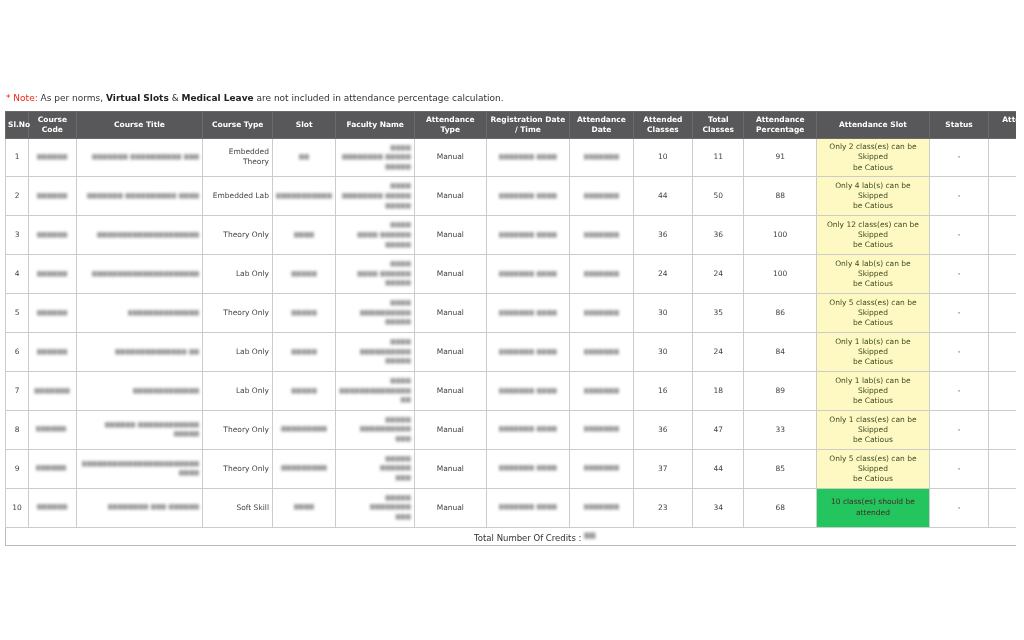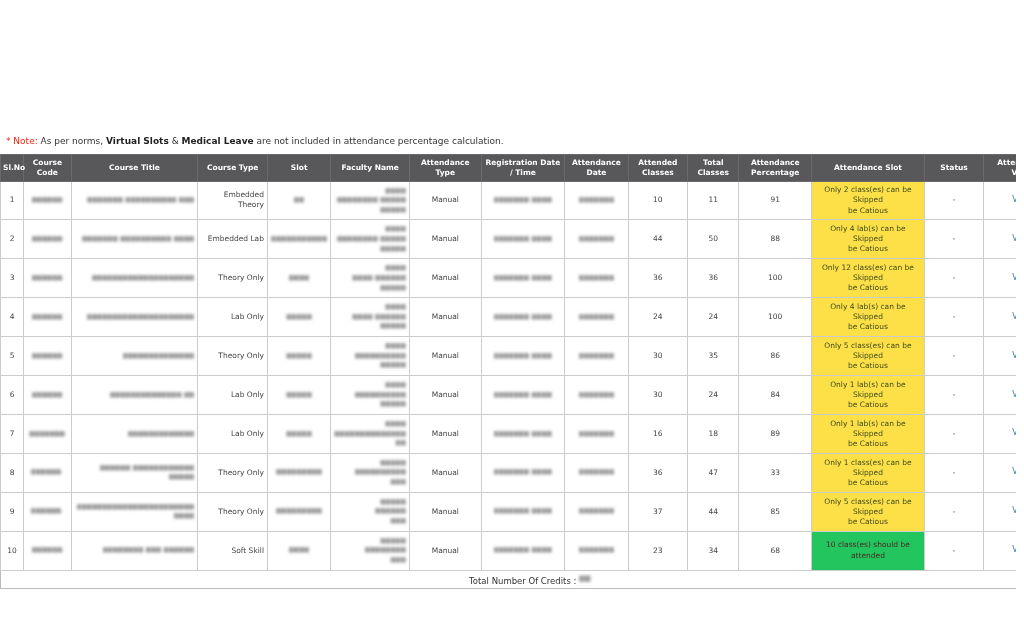--- a/index.html
+++ b/index.html
@@ -1,37 +1,37 @@
 <!DOCTYPE html>
 <html><head>
 <meta charset="utf-8">
 <style>
   * { margin:0; padding:0; box-sizing:border-box; }
   html,body { width:1024px; height:640px; background:#fff; overflow:hidden;
               font-family:"DejaVu Sans","Liberation Sans",sans-serif; }
-  .page { padding-top:93px;margin-top:43px; }
+  .page { padding-top:93px; }
   .notes { padding-left:6px; }
   .note1 { font-size:9px; color:#333; margin-bottom:8px; }
   .note1 .red { color:#f22613; }
   .note1 b { font-weight:bold; color:#222; }
   .note2 { font-size:9px; color:#f22613; margin-bottom:12px; }
-  .tablewrap { width:1016px; overflow:hidden; }
+  .tablewrap { width:1016px; overflow:hidden; padding-left:5px; }
   table { border-collapse:collapse; table-layout:fixed; width:1060px; }
   thead th { background:#58585a; color:#fff; font-size:7.5px; font-weight:bold;
              text-align:center; vertical-align:middle; padding:3px 2px; line-height:1.3;
              border:1px solid #6a6a6c; height:26px; }
   tbody td { border:1px solid #ccc; font-size:7.5px; color:#444; padding:3px 3px;
              vertical-align:middle; height:36px; line-height:1.35; background:#fff;
              overflow:hidden; }
   td.c { text-align:center; }
   td.l { text-align:right; }
   .pre { white-space:pre-line; }
   .blur { filter:blur(1.6px); color:#9b9b9b; font-size:6px; letter-spacing:0.5px;
           line-height:1.6; display:inline-block; max-width:100%; overflow:hidden; }
-  td.alert-ok { background:#fde047; color:#3c4a1e; text-align:center; white-space:pre-line; }
+  td.alert-ok { background:#fef9c3; color:#3c4a1e; text-align:center; white-space:pre-line; }
   td.alert-danger { background:#22c55e; color:#4a2a22; text-align:center; white-space:pre-line; }
   a.view { color:#337ab7; text-decoration:none; font-size:8px; cursor:pointer; }
   tfoot td { border:1px solid #bbb; font-size:8.5px; color:#333; text-align:center;
              height:17px; padding:2px; background:#fff; }
   tfoot .blur { font-size:7px; }
 </style>
 </head>
 <body>
 
 <div class="page">

